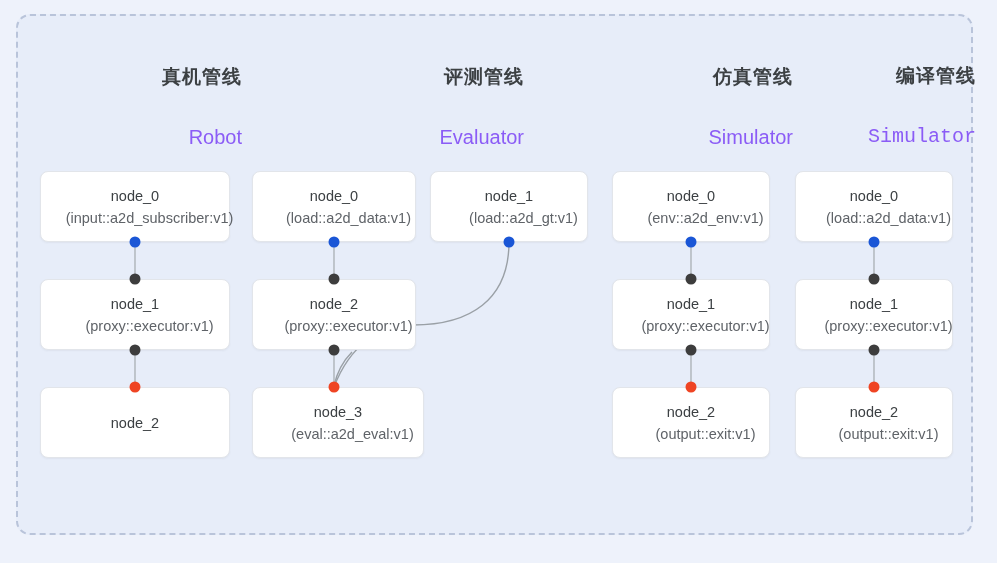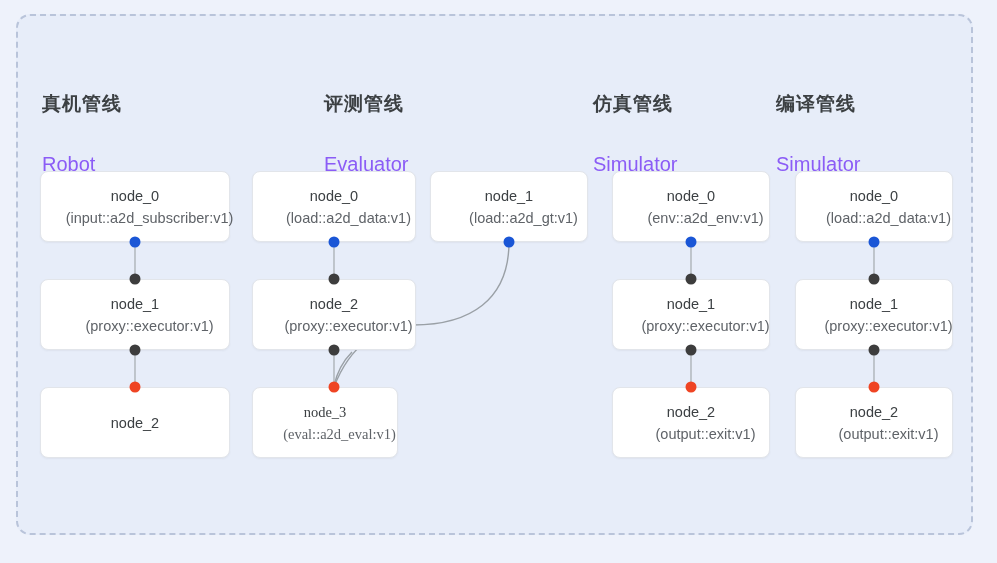--- a/index.html
+++ b/index.html
@@ -24,23 +24,22 @@
     height: 521px;
     box-sizing: border-box;
     background: #e7edf9;
     border: 2px dashed #b9c4da;
     border-radius: 14px;
   }
 
   
   .column-header {
     position: absolute;
-    text-align: left;
+    text-align: right;
     pointer-events: none;
-    margin-top: 27px;
   }
   .col-title-cn {
     font-size: 19px;
     font-weight: bold;
     color: #3c4043;
     letter-spacing: 1px;
     line-height: 26px;
     white-space: nowrap;
   }
   .col-title-en {
@@ -139,21 +138,21 @@
   <div class="column-header" style="left:575px; top:48px; width:200px;">
     <div class="col-title-cn">仿真管线</div>
     <div class="col-title-en">Simulator</div>
   </div>
 
   <div class="column-header" style="left:306px; top:48px; width:200px;">
     <div class="col-title-cn">评测管线</div>
     <div class="col-title-en">Evaluator</div>
   </div>
 
-  <div class="column-header" style="left:758px; top:48px; width:200px;">
+  <div class="column-header" style="left:758px; top:48px; width:200px;font-family:Liberation Mono, monospace;">
     <div class="col-title-cn">编译管线</div>
     <div class="col-title-en">Simulator</div>
   </div>
 </div>
 
 <svg id="edge-layer" viewBox="0 0 997 563" xmlns="http://www.w3.org/2000/svg">
 
   <line class="edge-straight" x1="135" y1="242" x2="135" y2="279"></line>
   <line class="edge-straight" x1="135" y1="350" x2="135" y2="387"></line>
 
@@ -186,21 +185,21 @@
   <div class="node-type">(load::a2d_data:v1)</div>
 </div>
 <div class="node-box" style="left:430px; top:171px; width:158px; height:71px;">
   <div class="node-name">node_1</div>
   <div class="node-type">(load::a2d_gt:v1)</div>
 </div>
 <div class="node-box" style="left:252px; top:279px; width:164px; height:71px;">
   <div class="node-name">node_2</div>
   <div class="node-type">(proxy::executor:v1)</div>
 </div>
-<div class="node-box" style="left:252px; top:387px; width:146px; height:71px;font-family:Liberation Serif, serif;">
+<div class="node-box" style="left:252px; top:387px; width:172px; height:71px;">
   <div class="node-name">node_3</div>
   <div class="node-type">(eval::a2d_eval:v1)</div>
 </div>
 
 <div class="node-box" style="left:612px; top:171px; width:158px; height:71px;">
   <div class="node-name">node_0</div>
   <div class="node-type">(env::a2d_env:v1)</div>
 </div>
 <div class="node-box" style="left:612px; top:279px; width:158px; height:71px;">
   <div class="node-name">node_1</div>

